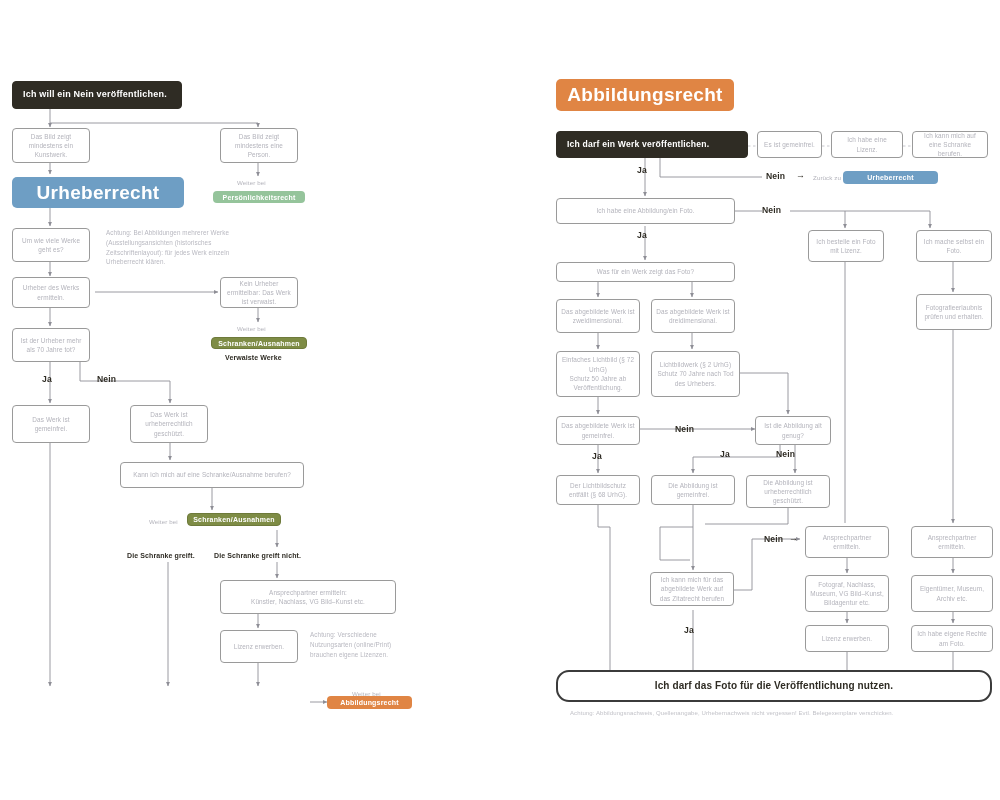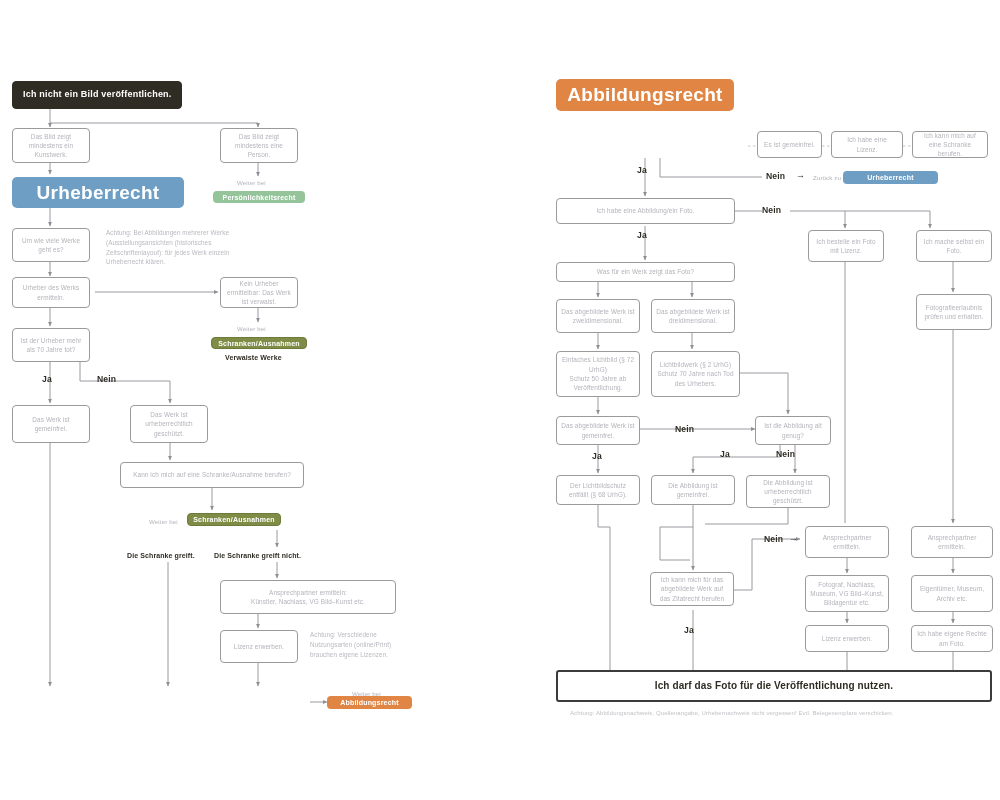--- a/index.html
+++ b/index.html
@@ -46,21 +46,21 @@
     font-weight: bold;
     font-size: 9px;
     letter-spacing: .2px;
   }
   .node.final {
     background: #ffffff;
     border: 2px solid #3b3b3b;
     color: #2f2c24;
     font-weight: bold;
     font-size: 10.5px;
-    border-radius: 3px;
+    border-radius: 13px;
   }
   .banner {
     position: absolute;
     box-sizing: border-box;
     border-radius: 5px;
     display: flex;
     align-items: center;
     justify-content: center;
     color: #ffffff;
     font-weight: bold;
@@ -249,21 +249,21 @@
       <path d="M953,612 L953,623" marker-end="url(#ah)"></path>
       <path d="M953,652 L953,686" marker-end="url(#ah)"></path>
     </g>
     <g stroke="#b8b8c0" stroke-width="0.8" fill="none" stroke-dasharray="2.5,2.5">
       <path d="M748,146 L757,146"></path>
       <path d="M822,146 L831,146"></path>
       <path d="M903,146 L912,146"></path>
     </g>
   </svg>
 
-  <div class="node dark" style="left:12px; top:81px; width:170px; height:28px; justify-content:flex-start; padding-left:10px;">Ich nicht ein Bild veröffentlichen.</div>
+  <div class="node dark" style="left:12px; top:81px; width:170px; height:28px; justify-content:flex-start; padding-left:10px;">Ich will ein Nein veröffentlichen.</div>
 
   <div class="node" style="left:12px; top:128px; width:78px; height:35px;">Das Bild zeigt mindestens ein Kunstwerk.</div>
 
   <div class="node" style="left:220px; top:128px; width:78px; height:35px;">Das Bild zeigt mindestens eine Person.</div>
 
   <div class="lbl" style="left:237px; top:179px;">Weiter bei</div>
   <div class="pill green-light" style="left:213px; top:191px; width:92px; height:12px;">Persönlichkeitsrecht</div>
 
   <div class="banner blue" style="left:12px; top:177px; width:172px; height:31px;">Urheberrecht</div>
 
@@ -302,20 +302,21 @@
   <div class="node" style="left:220px; top:630px; width:78px; height:33px;">Lizenz erwerben.</div>
 
   <div class="note" style="left:310px; top:630px; width:110px;">Achtung: Verschiedene Nutzungsarten (online/Print) brauchen eigene Lizenzen.</div>
 
 
   <div class="lbl" style="left:352px; top:690px;">Weiter bei</div>
   <div class="pill orange" style="left:327px; top:696px; width:85px; height:13px;">Abbildungsrecht</div>
 
   <div class="banner orange-title" style="left:556px; top:79px; width:178px; height:32px;">Abbildungsrecht</div>
 
+  <div class="node dark" style="left:556px; top:131px; width:192px; height:27px; justify-content:flex-start; padding-left:10px; font-size:8.6px;">Ich darf ein Werk veröffentlichen.</div>
 
   <div class="node" style="left:757px; top:131px; width:65px; height:27px;">Es ist gemeinfrei.</div>
   <div class="node" style="left:831px; top:131px; width:72px; height:27px;">Ich habe eine Lizenz.</div>
   <div class="node" style="left:912px; top:131px; width:76px; height:27px;">Ich kann mich auf eine Schranke berufen.</div>
 
   <div class="lbl bold-dark" style="left:637px; top:165px;">Ja</div>
   <div class="lbl bold-dark" style="left:766px; top:171px;">Nein</div>
   <div class="arrow-glyph" style="left:796px; top:170px;">→</div>
   <div class="lbl" style="left:813px; top:174px;">Zurück zu</div>
   <div class="pill blue" style="left:843px; top:171px; width:95px; height:13px;">Urheberrecht</div>

